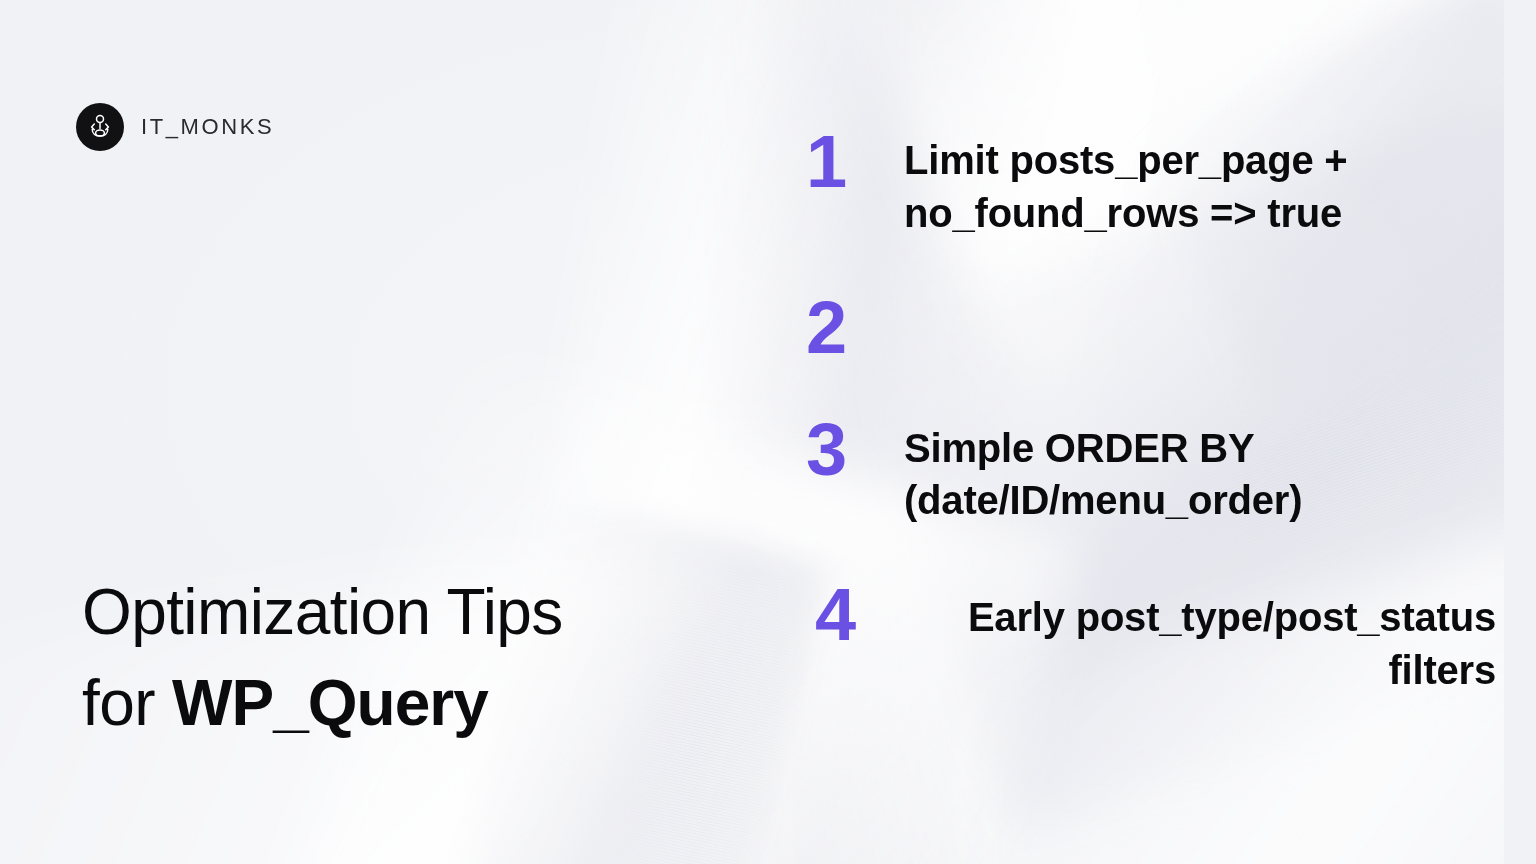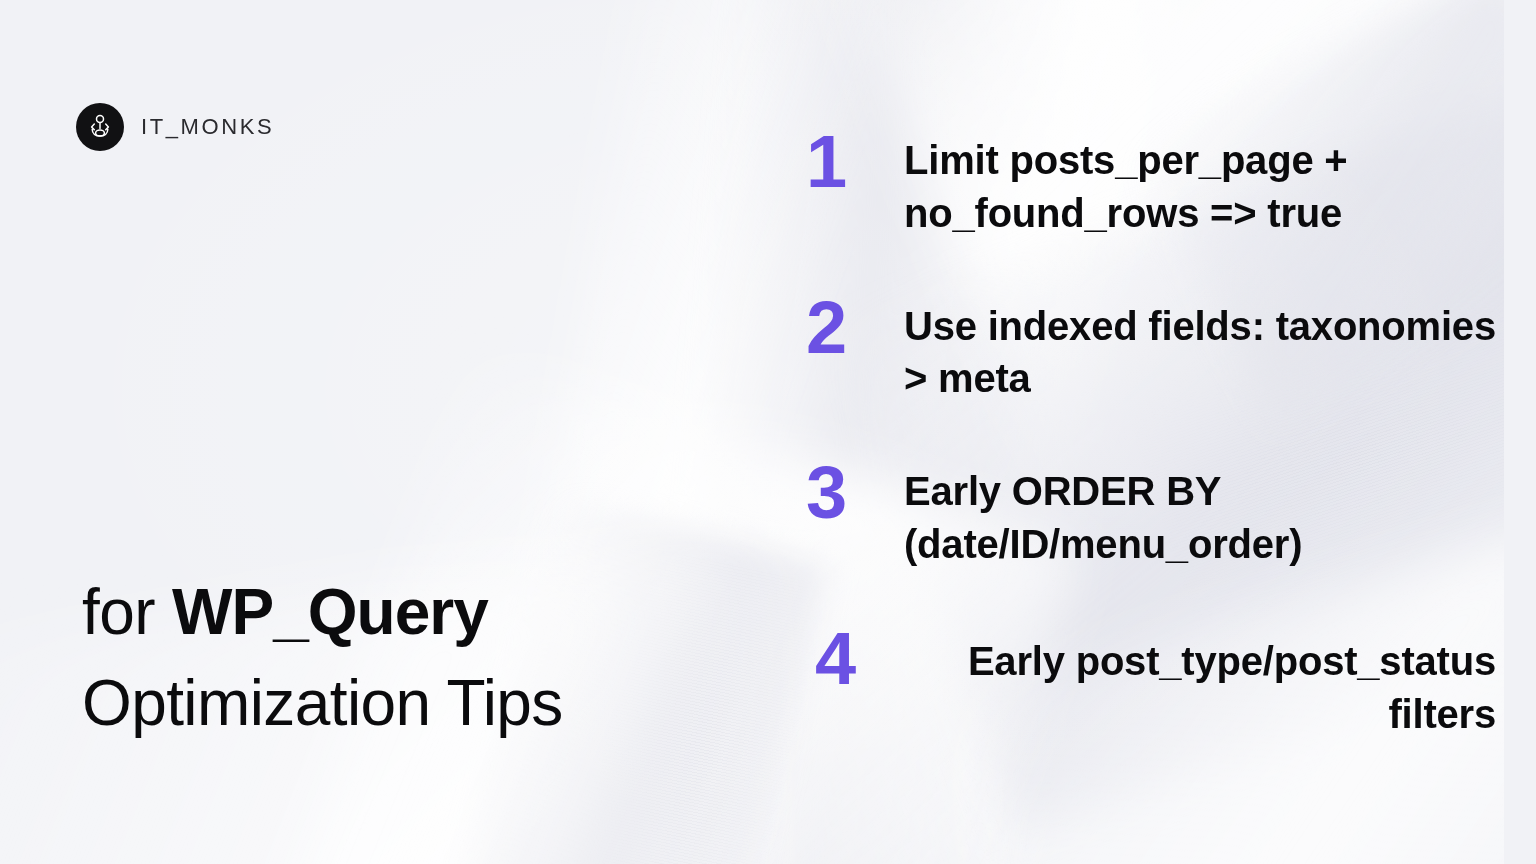--- a/index.html
+++ b/index.html
@@ -238,42 +238,41 @@
         <path d="M21.7 13.0 L24.4 15.9 L21.7 18.8" fill="none" stroke="#ffffff" stroke-width="1.5" stroke-linecap="round" stroke-linejoin="round"></path>
         <path d="M8.2 18.3 C8.2 22.6 11.6 25.1 16 25.1 C20.4 25.1 23.8 22.6 23.8 18.3" fill="none" stroke="#ffffff" stroke-width="1.5" stroke-linecap="round"></path>
         <ellipse cx="16" cy="22.0" rx="4.4" ry="3.0" fill="none" stroke="#ffffff" stroke-width="1.5"></ellipse>
       </svg>
     </span>
     <span class="logo-word">IT_MONKS</span>
   </div>
 
   <div class="headline">
     <span class="line">
-      <span class="thin">for </span><span class="strong">WP_Query</span>
+      <span class="thin">Optimization Tips</span>
     </span>
     <span class="line">
-      <span class="thin">Optimization Tips</span>
+      <span class="thin">for </span><span class="strong">WP_Query</span>
     </span>
   </div>
 
   <div class="tips">
 
     <div class="tip">
       <div class="tip-num">1</div>
       <div class="tip-text">Limit posts_per_page + no_found_rows =&gt; true</div>
     </div>
 
     <div class="tip">
       <div class="tip-num">2</div>
-      <div class="tip-text">Use indexed fields: taxonomies &gt; meta</div>
     </div>
 
     <div class="tip">
       <div class="tip-num">3</div>
-      <div class="tip-text">Early ORDER BY (date/ID/menu_order)</div>
+      <div class="tip-text">Simple ORDER BY (date/ID/menu_order)</div>
     </div>
 
     <div class="tip shift">
       <div class="tip-num">4</div>
       <div class="tip-text">Early post_type/post_status filters</div>
     </div>
 
   </div>
 
 </div>

